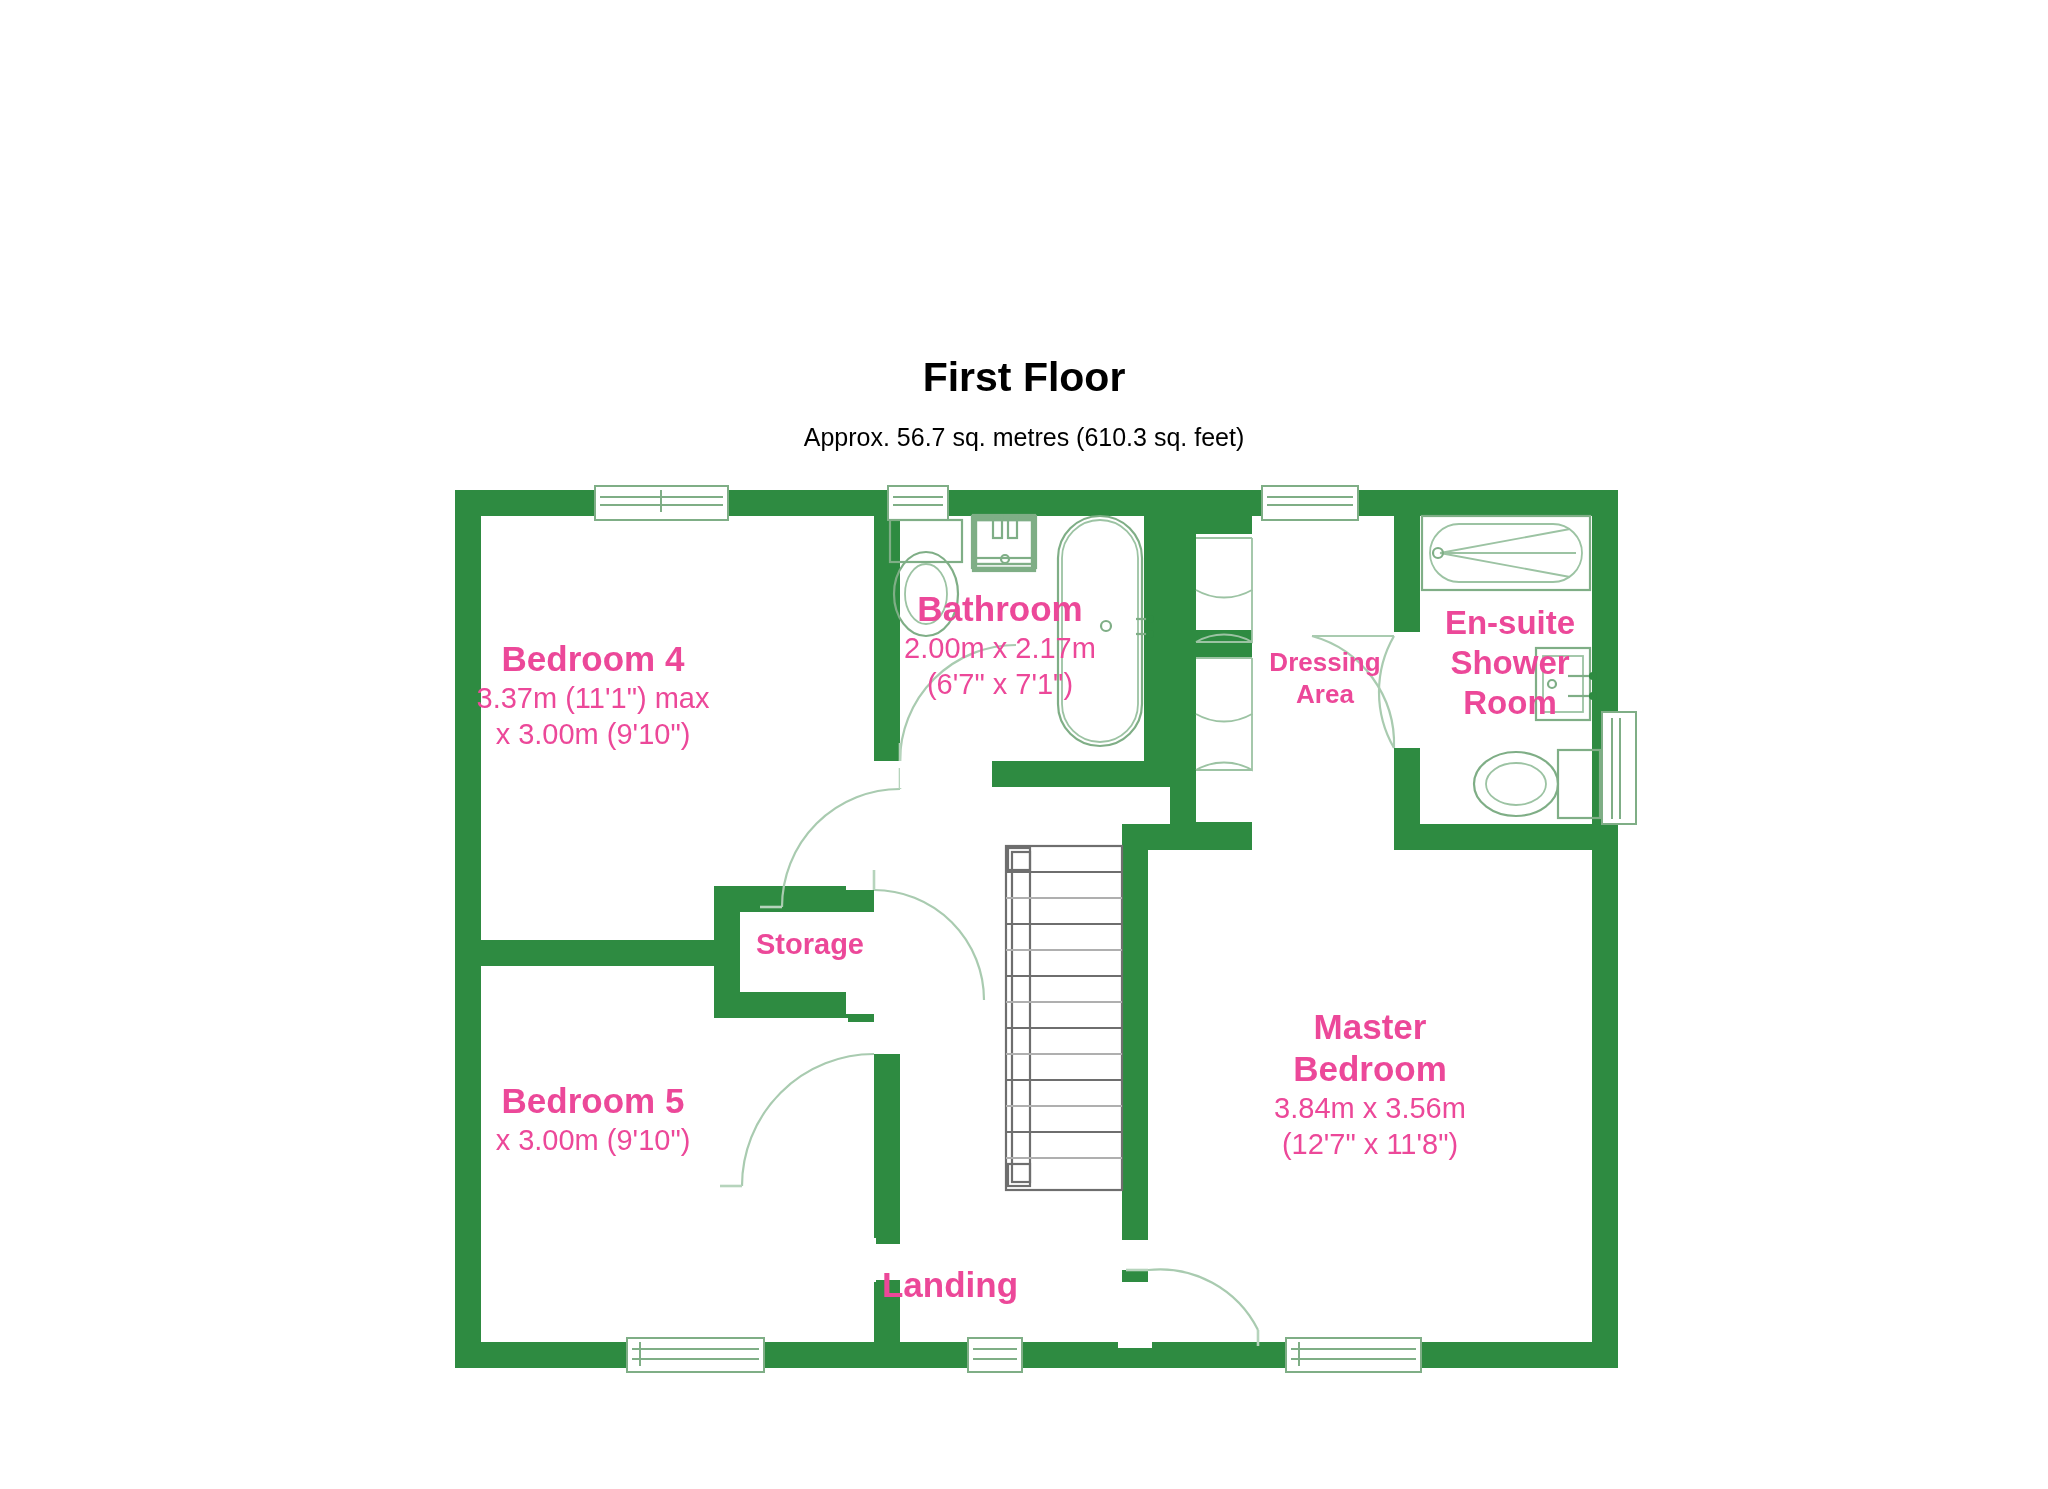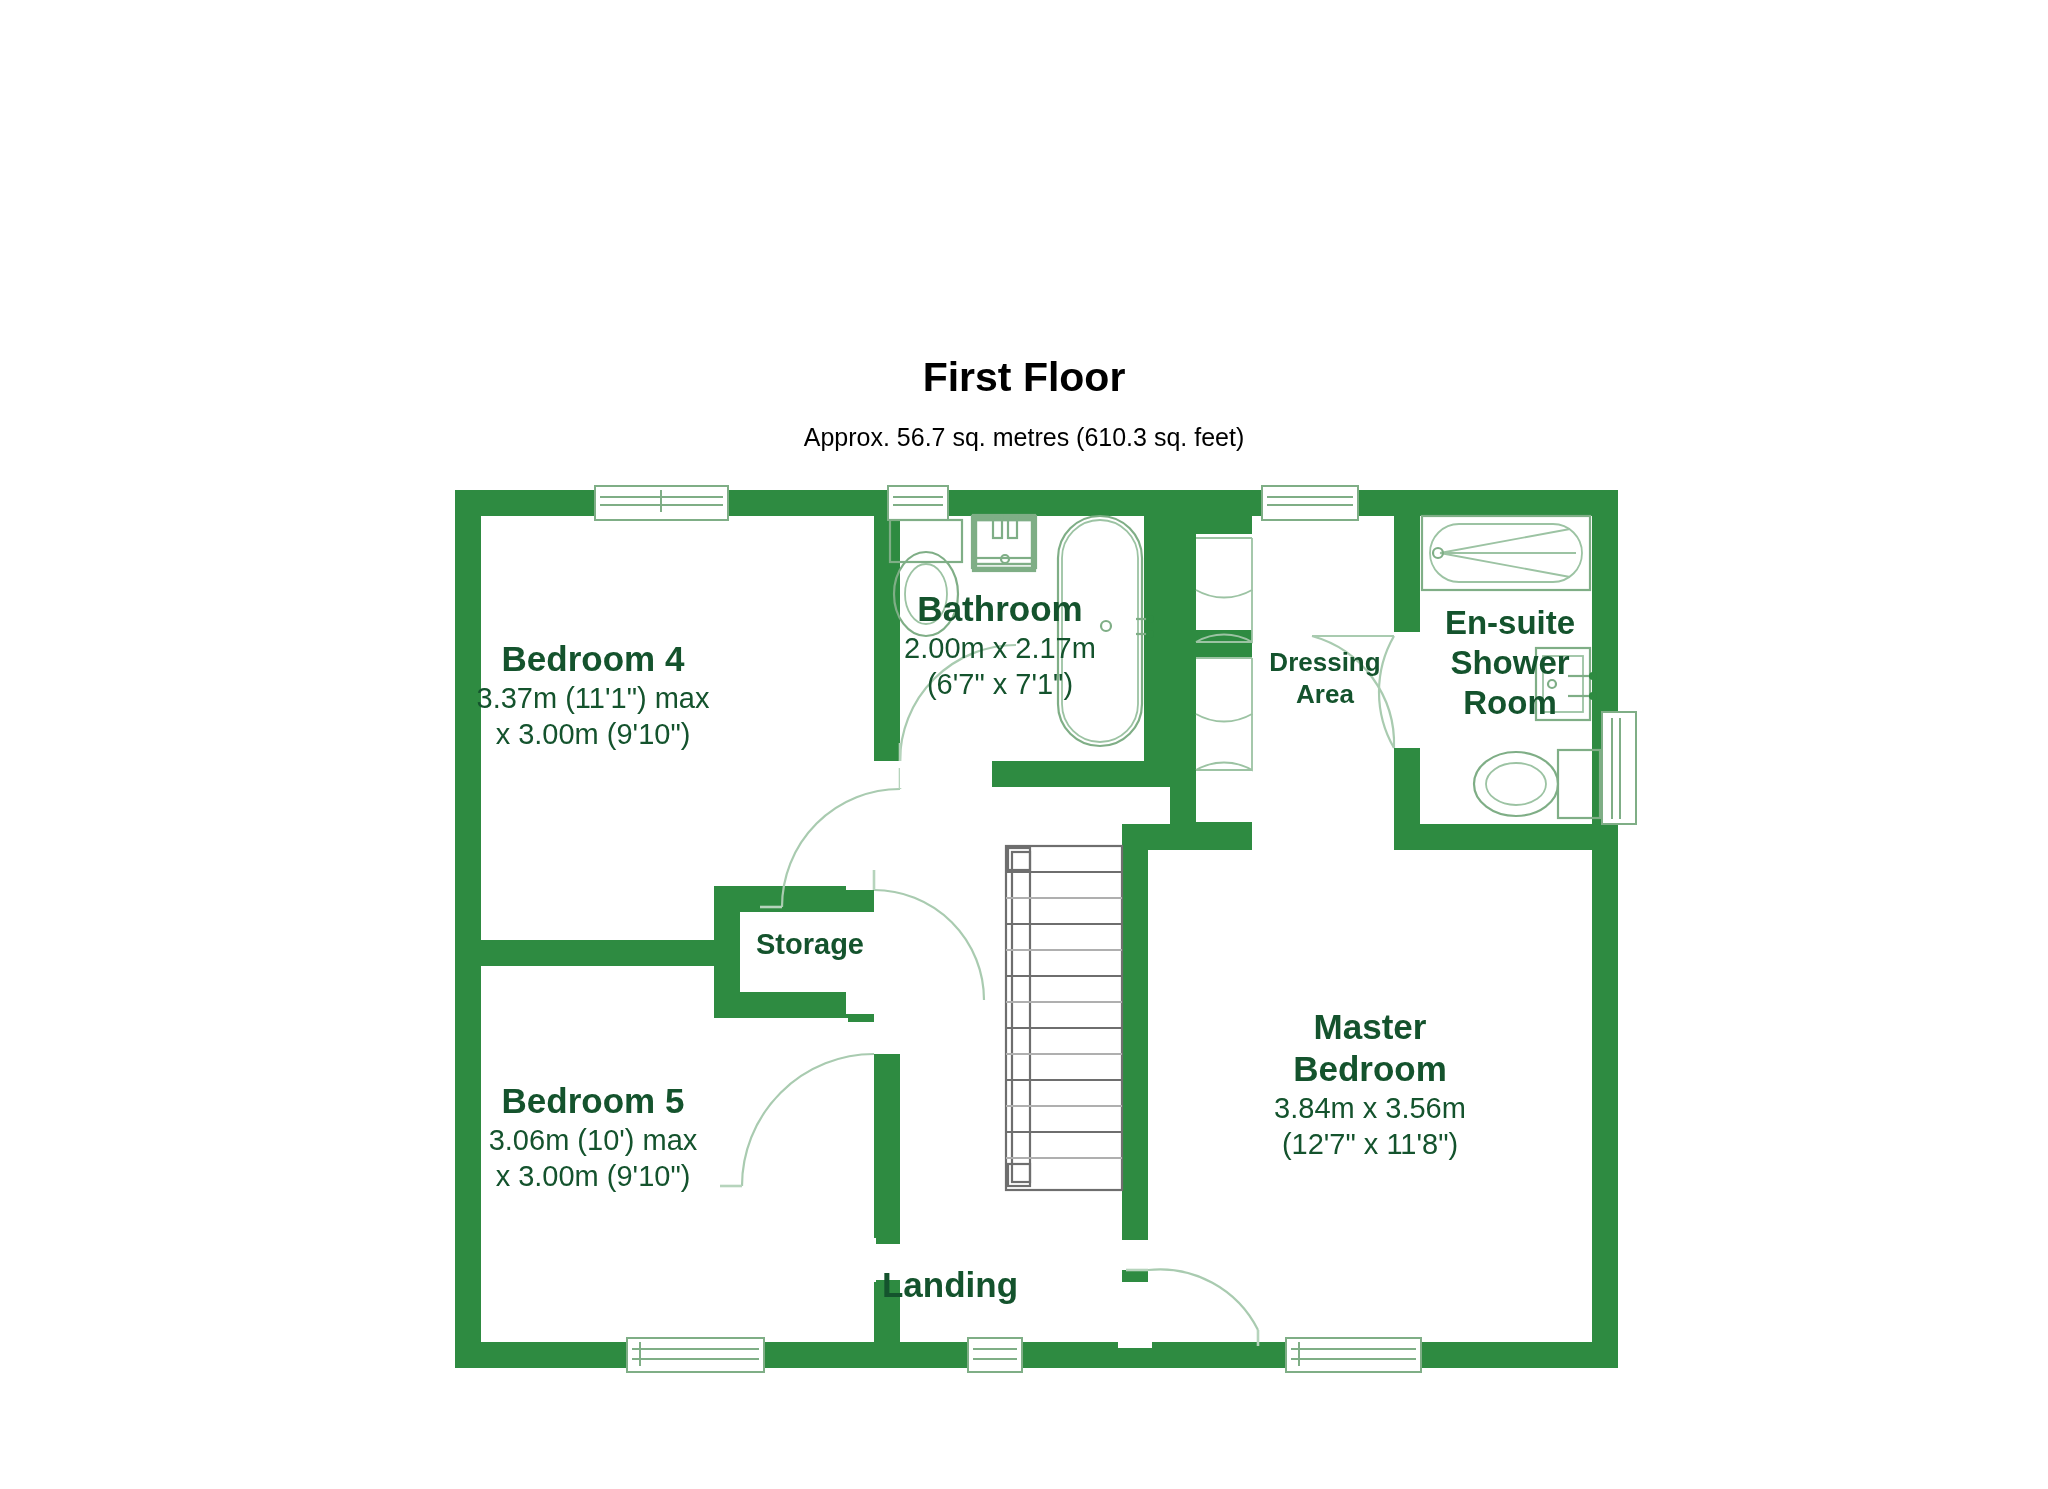--- a/index.html
+++ b/index.html
@@ -46,21 +46,21 @@
     position: absolute;
     left: 0;
     top: 0;
     width: 2048px;
     height: 1489px;
     display: block;
   }
   .room-label {
     position: absolute;
     text-align: center;
-    color: #14532d;
+    color: #ec4899;
     pointer-events: none;
   }
   .room-name {
     font-weight: bold;
     display: block;
   }
   .room-dims {
     font-weight: normal;
     display: block;
   }
@@ -367,21 +367,20 @@
     <span class="room-name">Shower</span>
     <span class="room-name">Room</span>
   </div>
 
   <div class="room-label lbl-sm" style="left:700px; top:918px; width:220px;">
     <span class="room-name">Storage</span>
   </div>
 
   <div class="room-label lbl-lg" style="left:398px; top:1072px; width:390px;">
     <span class="room-name">Bedroom 5</span>
-    <span class="room-dims">3.06m (10') max</span>
     <span class="room-dims">x 3.00m (9'10")</span>
   </div>
 
   <div class="room-label lbl-lg" style="left:1190px; top:998px; width:360px;">
     <span class="room-name">Master</span>
     <span class="room-name">Bedroom</span>
     <span class="room-dims">3.84m x 3.56m</span>
     <span class="room-dims">(12'7" x 11'8")</span>
   </div>
 

